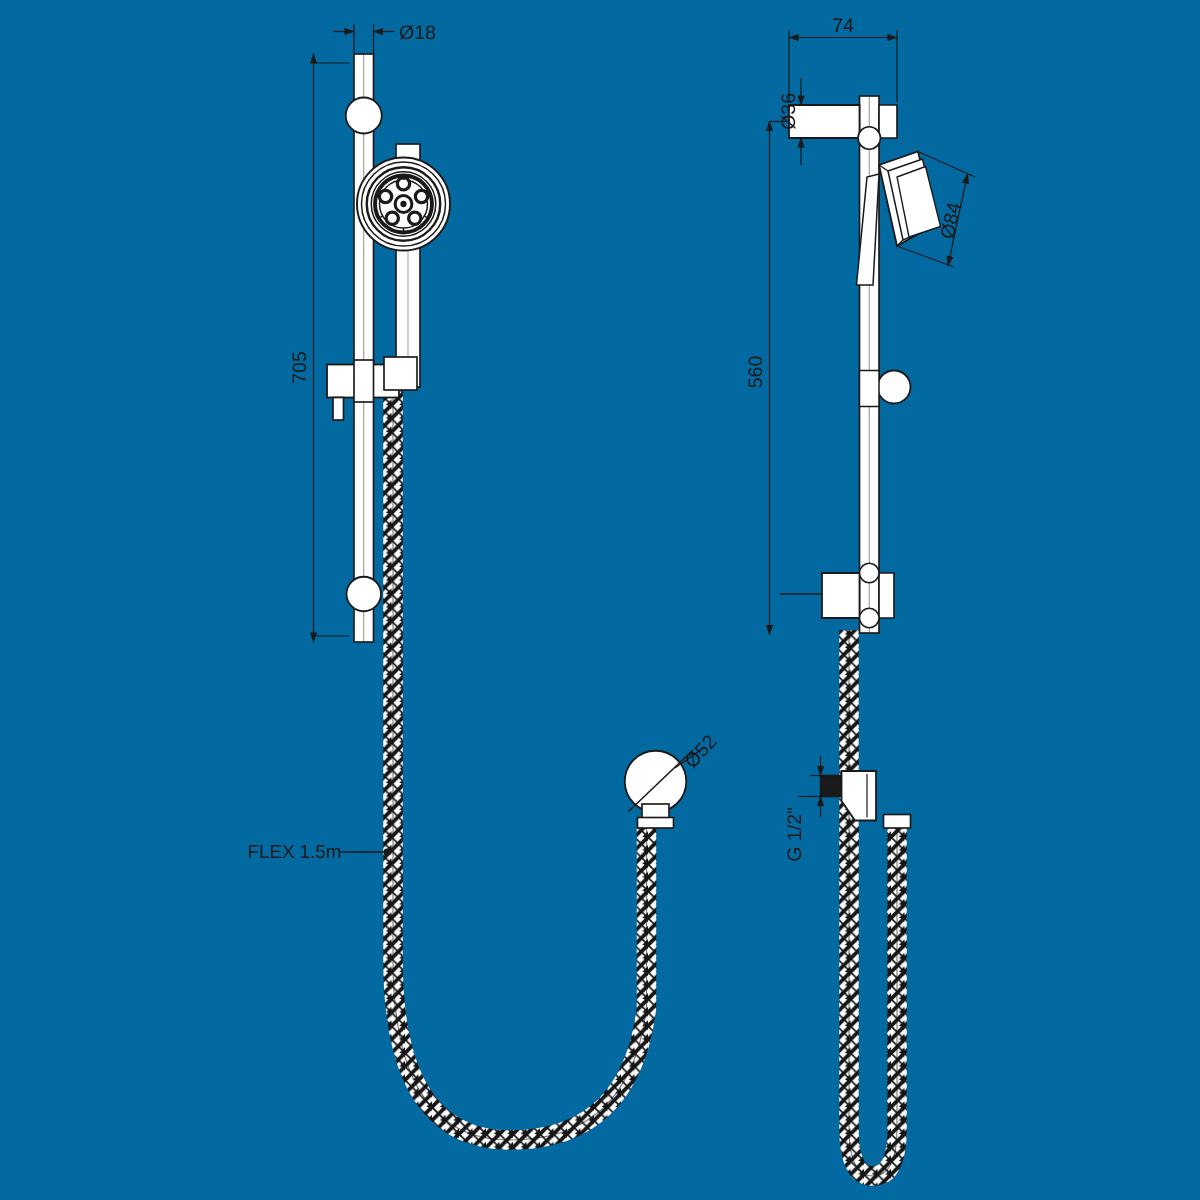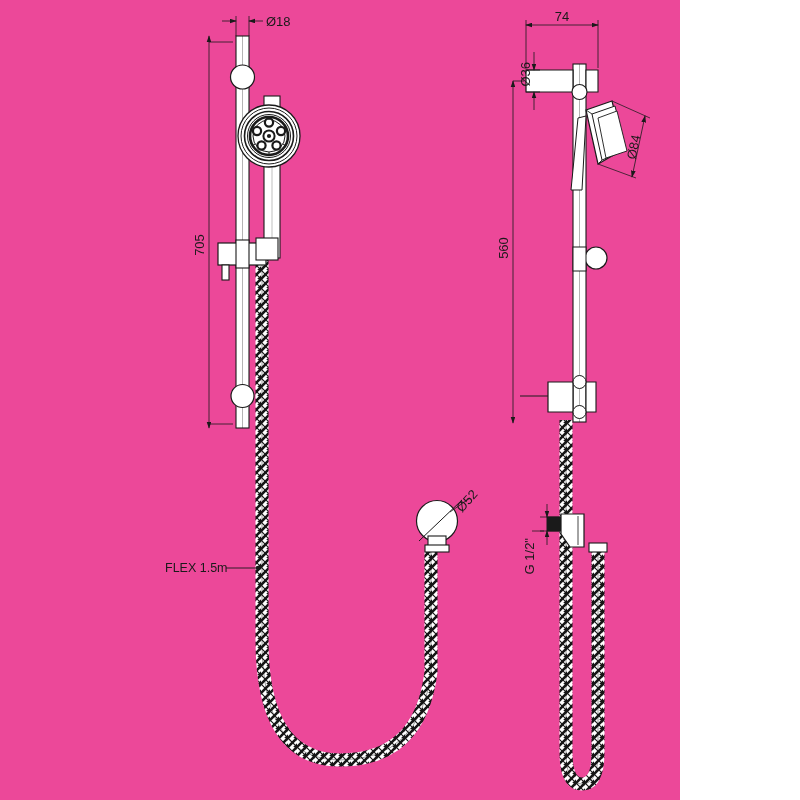--- a/index.html
+++ b/index.html
@@ -9,23 +9,23 @@
     background: #ffffff;
   }
   body {
     width: 800px;
     height: 800px;
     font-family: "Liberation Sans", sans-serif;
     overflow: hidden;
   }
   #drawing-root {
     position: relative;
-    width: 680px;
+    width: 800px;
     height: 800px;
-    background: #ec4899;
+    background: #0369a1;
   }
   svg#tech-drawing {
     display: block;
     width: 800px;
     height: 800px;
   }
   .dim-text {
     font-family: "Liberation Sans", sans-serif;
     font-size: 13px;
     fill: #1a1a1a;

